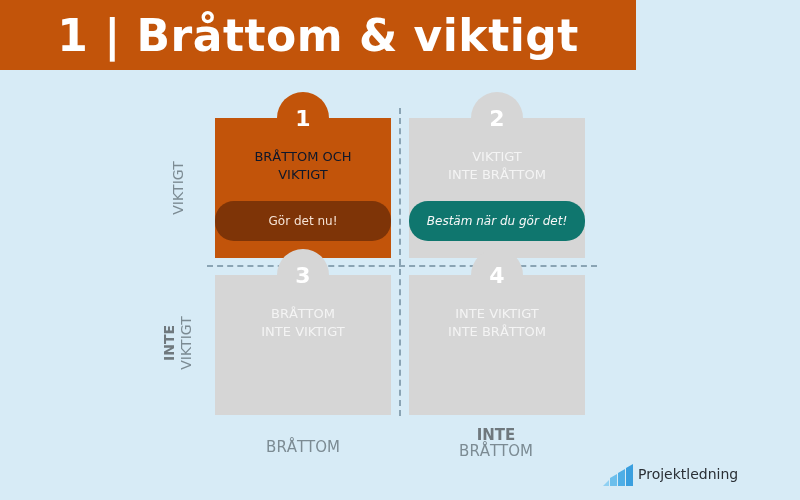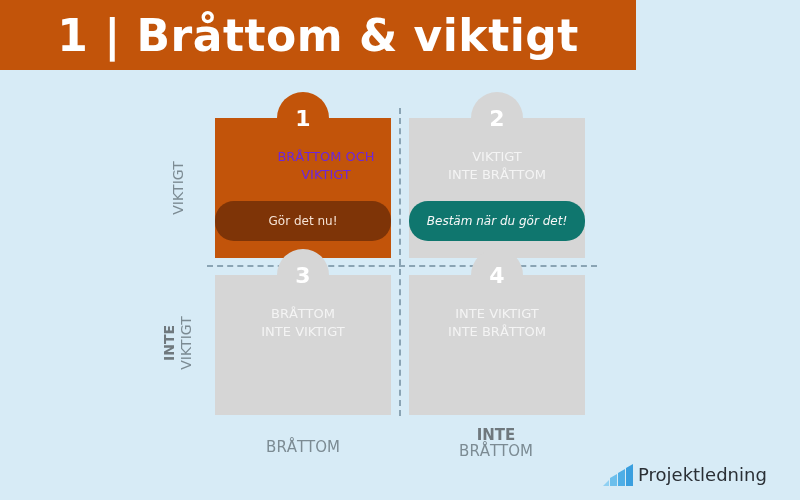--- a/index.html
+++ b/index.html
@@ -13,31 +13,31 @@
   .quad { position: absolute; width: 176px; height: 140px; }
   .quad .tab { position: absolute; left: 62px; top: -26px; width: 52px; height: 52px; border-radius: 26px 26px 0 0; }
   .quad .body { position: absolute; left: 0; top: 0; width: 176px; height: 140px; }
   .quad .num { position: absolute; left: 0; width: 176px; top: -12px; text-align: center;
                color: #fff; font-size: 22px; font-weight: bold; z-index: 2; }
   .quad .title { position: absolute; left: 0; width: 176px; top: 30px; text-align: center;
                  font-size: 13px; line-height: 18px; z-index: 2; }
   .quad .action { position: absolute; left: 0; top: 83px; width: 176px; height: 40px;
                   display: flex; align-items: center; justify-content: center; font-size: 12px; z-index: 2; border-radius: 19px; }
   .q1 .tab, .q1 .body { background: #c2540a; }
-  .q1 .title { color: #6d28d9; margin-left: 23px; }
+  .q1 .title { color: #0f172a; }
   .q1 .action { background: #7e3407; color: #f6e3d5; }
   .qg .tab, .qg .body { background: #d6d6d6; }
   .qg .title { color: #f4f4f4; }
   .qg .action { background: #0f766e; color: #f7f7f7; font-style: italic; }
   .ylabel { position: absolute; color: #7c8b93; font-size: 14px; transform: rotate(-90deg); transform-origin: center; text-align: center; white-space: nowrap; }
   .ylabel b { color: #6f787d; display: block; }
   .xlabel { position: absolute; color: #7c8b93; font-size: 15px; text-align: center; line-height: 16px; }
   .xlabel b { color: #6f787d; display: block; }
   .logo { position: absolute; left: 603px; top: 462px; display: flex; align-items: center; }
-  .logo-text { color: #2a2f35; font-size: 18px; margin-left: 3px; }
+  .logo-text { color: #2a2f35; font-size: 14px; margin-left: 3px; }
 </style>
 </head>
 <body>
 
 <div class="header">
   <div class="header-title">1 | Bråttom &amp; viktigt</div>
 </div>
 
 <div class="vline"></div>
 <div class="hline"></div>

